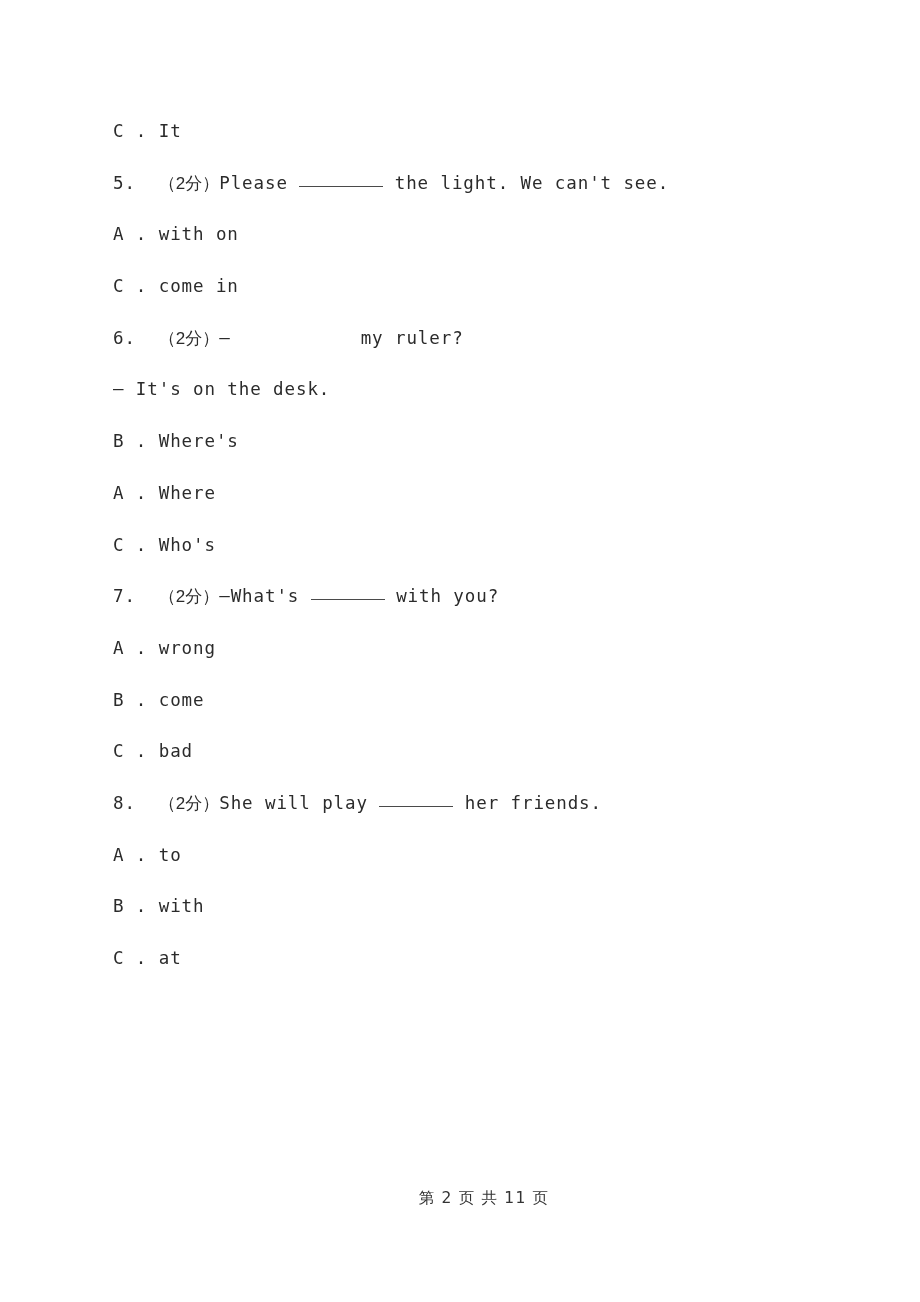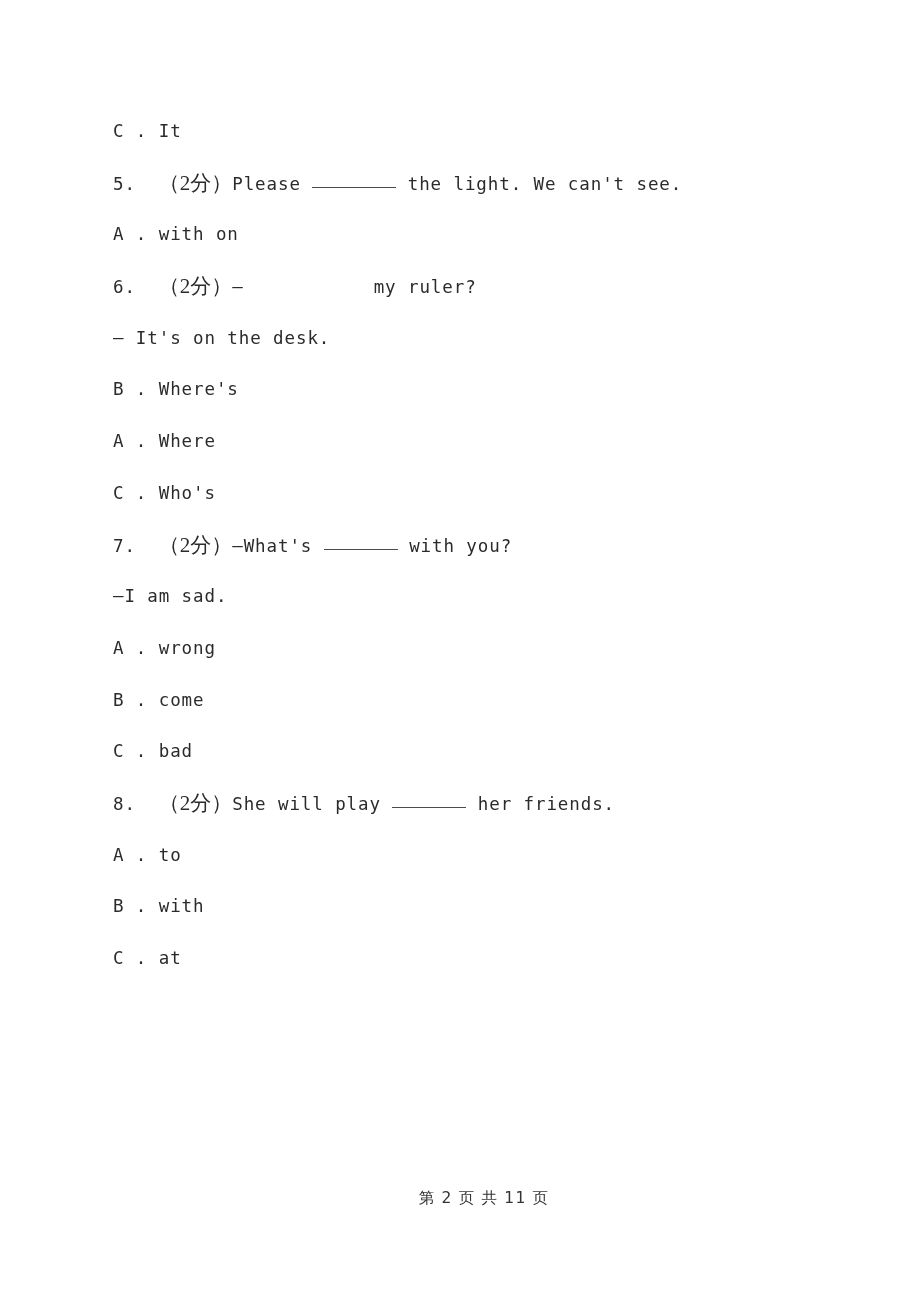--- a/index.html
+++ b/index.html
@@ -41,22 +41,22 @@
     font-size: 17.5px;
   }
 
   
   .qnum {
     display: inline;
   }
 
   .marks {
     display: inline;
-    font-family: Liberation Serif, serif;
-    font-size: 21px;
+    font-family: Liberation Sans, sans-serif;
+    font-size: 17px;
     letter-spacing: 0;
   }
 
   
   .blank {
     display: inline-block;
     border-bottom: 1.4px solid #4a4a4a;
     vertical-align: 2px;
   }
 
@@ -84,32 +84,32 @@
 
 <div class="page">
 
   <div class="content">
 
     <div class="line option"><span>C . It</span></div>
 
     <div class="line"><span class="qnum">5.</span><span>  </span><span class="marks">（2分）</span><span>Please </span><span class="blank" style="width:84px"></span><span> the light. We can't see.</span></div>
 
     <div class="line option"><span>A . with on</span></div>
+    <div class="line option"><span>C . come in</span></div>
 
     <div class="line"><span class="qnum">6.</span><span>  </span><span class="marks">（2分）</span><span>—</span><span class="gap" style="width:130px"></span><span>my ruler?</span></div>
 
     <div class="line"><span>— It's on the desk.</span></div>
 
     <div class="line option"><span>B . Where's</span></div>
     <div class="line option"><span>A . Where</span></div>
     <div class="line option"><span>C . Who's</span></div>
 
     <div class="line"><span class="qnum">7.</span><span>  </span><span class="marks">（2分）</span><span>—What's </span><span class="blank" style="width:74px"></span><span> with you?</span></div>
 
-    <div class="line"><span>—I am sad.</span></div>
 
     <div class="line option"><span>A . wrong</span></div>
     <div class="line option"><span>B . come</span></div>
     <div class="line option"><span>C . bad</span></div>
 
     <div class="line"><span class="qnum">8.</span><span>  </span><span class="marks">（2分）</span><span>She will play </span><span class="blank" style="width:74px"></span><span> her friends.</span></div>
 
     <div class="line option"><span>A . to</span></div>
     <div class="line option"><span>B . with</span></div>
     <div class="line option"><span>C . at</span></div>

